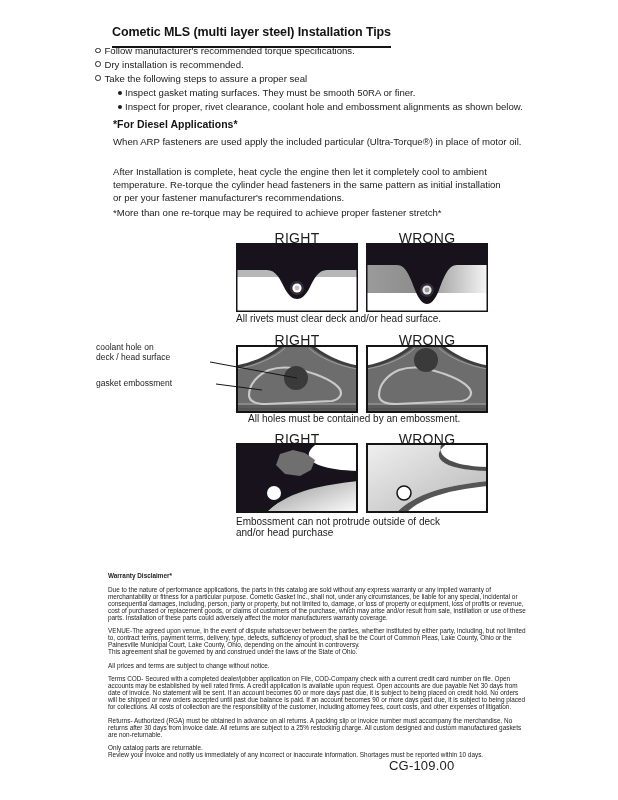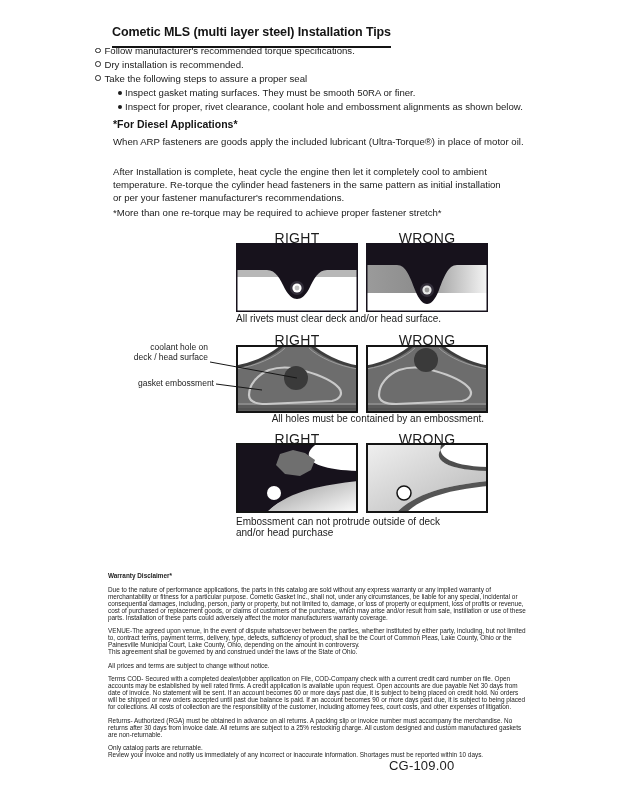--- a/index.html
+++ b/index.html
@@ -26,21 +26,21 @@
   .para{position:absolute;left:113px;font-size:9.6px;line-height:13.2px;color:#1b1b1b;white-space:nowrap;}
   .p1{top:135px;}
   .p2{top:165px;}
   .note{top:206px;}
 
   .fig-label{position:absolute;width:122px;text-align:center;font-size:14px;letter-spacing:0.3px;color:#1c1c1c;}
   .figbox{position:absolute;width:122px;}
   .figbox svg{display:block;}
   .caption{position:absolute;font-size:10px;line-height:11px;color:#1b1b1b;}
 
-  .callout{position:absolute;text-align:right;font-size:8.5px;line-height:10px;color:#1b1b1b;}
+  .callout{position:absolute;font-size:8.5px;line-height:10px;color:#1b1b1b;}
   .leaders{position:absolute;left:108px;top:346px;pointer-events:none;z-index:5;}
 
   .legal{position:absolute;left:108px;top:572px;width:418px;font-size:6.4px;line-height:7px;color:#222;}
   .legal .lh{font-weight:bold;margin:0 0 6.5px;}
   .lp{margin:0 0 6.5px;}
 
   .docnum{position:absolute;left:389px;top:758px;font-size:13px;letter-spacing:0.2px;color:#1c1c1c;}
 </style>
 </head>
 <body>
@@ -53,21 +53,21 @@
     <div class="b"><span class="m-o"></span><span>Follow manufacturer's recommended torque specifications.</span></div>
     <div class="b"><span class="m-o"></span><span>Dry installation is recommended.</span></div>
     <div class="b"><span class="m-o"></span><span>Take the following steps to assure a proper seal</span></div>
     <div class="b sub"><span class="m-f"></span><span>Inspect gasket mating surfaces.  They must be smooth 50RA or finer.</span></div>
     <div class="b sub"><span class="m-f"></span><span>Inspect for proper, rivet clearance, coolant hole and embossment alignments as shown below.</span></div>
   </div>
 
   <div class="dsl-h">*For Diesel Applications*</div>
 
   <div class="para p1">
-    <div>When ARP fasteners are goods apply the included lubricant (Ultra-Torque®) in place of motor oil.</div>
+    <div>When ARP fasteners are used apply the included particular (Ultra-Torque®) in place of motor oil.</div>
   </div>
   <div class="para p2">
     <div>After Installation is complete, heat cycle the engine then let it completely cool to ambient</div>
     <div>temperature. Re-torque the cylinder head fasteners in the same pattern as initial installation</div>
     <div>or per your fastener manufacturer's recommendations.</div>
   </div>
   <div class="para note">*More than one re-torque may be required to achieve proper fastener stretch*</div>
 
   <div class="fig-label" style="left:236px;top:230px;">RIGHT</div>
   <div class="fig-label" style="left:366px;top:230px;">WRONG</div>
@@ -146,21 +146,21 @@
       <path d="M49,3 C40,12 20,21 0,24" stroke="#9d9d9d" stroke-width="1" fill="none"></path>
       <path d="M73,3 C82,12 102,21 122,24" stroke="#9d9d9d" stroke-width="1" fill="none"></path>
       <line x1="0" y1="59" x2="122" y2="59" stroke="#a3a3a3" stroke-width="1.2"></line>
       <rect x="0" y="60" width="122" height="8" fill="#5c5c5c"></rect>
       <line x1="0" y1="64" x2="122" y2="64" stroke="#484848" stroke-width="0.8"></line>
       <path d="M13,50 C13,40 21,30 33,25 C45,21 57,22 69,26 C83,30 97,36 103,43 C107,48 105,54 96,56 L30,59 C19,59 13,56 13,50 Z" stroke="#c9c9c9" stroke-width="2.2" fill="none" stroke-linejoin="round"></path>
       <circle cx="60" cy="15" r="12" fill="#3a3a3a"></circle>
       <rect x="1" y="1" width="120" height="66" fill="none" stroke="#141414" stroke-width="2"></rect>
     </svg>
   </div>
-  <div class="caption" style="left:232px;top:413px;width:252px;text-align:right;">All holes must be contained by an embossment.</div>
+  <div class="caption" style="left:248px;top:413px;width:252px;text-align:left;">All holes must be contained by an embossment.</div>
 
   <div class="fig-label" style="left:236px;top:431px;">RIGHT</div>
   <div class="fig-label" style="left:366px;top:431px;">WRONG</div>
 
   <div class="figbox" style="left:236px;top:443px;">
     <svg width="122" height="70" viewBox="0 0 122 70">
       <defs>
         <linearGradient id="f3r" x1="0" y1="0" x2="1" y2="1">
           <stop offset="0" stop-color="#8f8f8f"></stop>
             <stop offset="1" stop-color="#ffffff"></stop>

